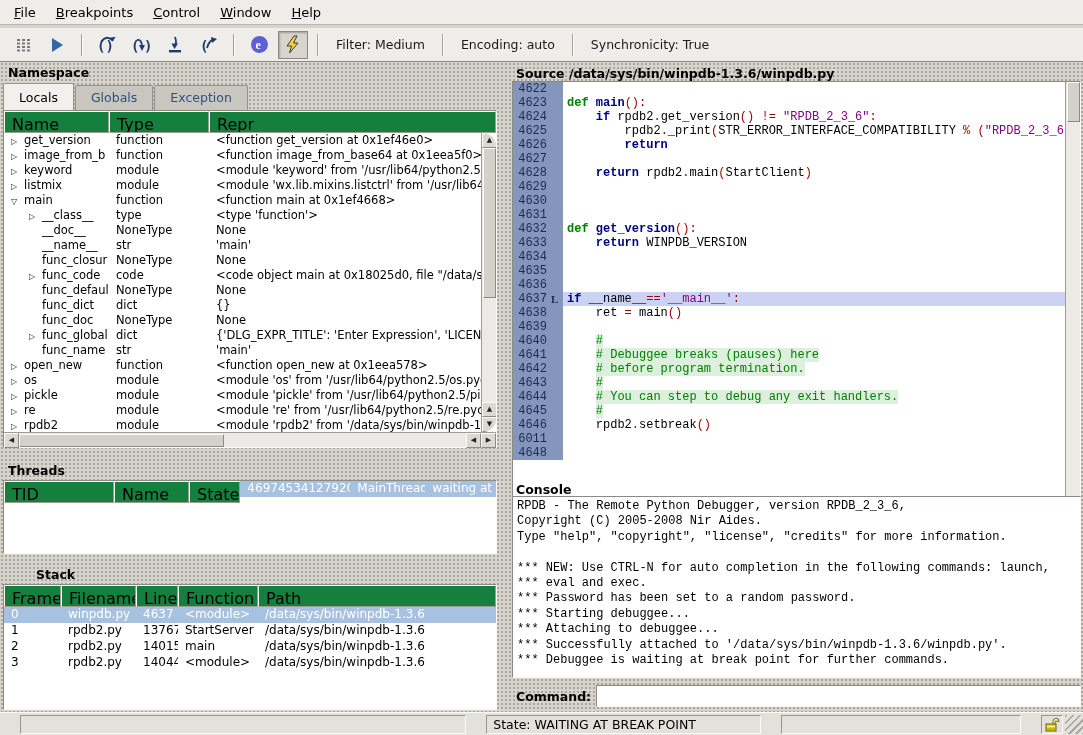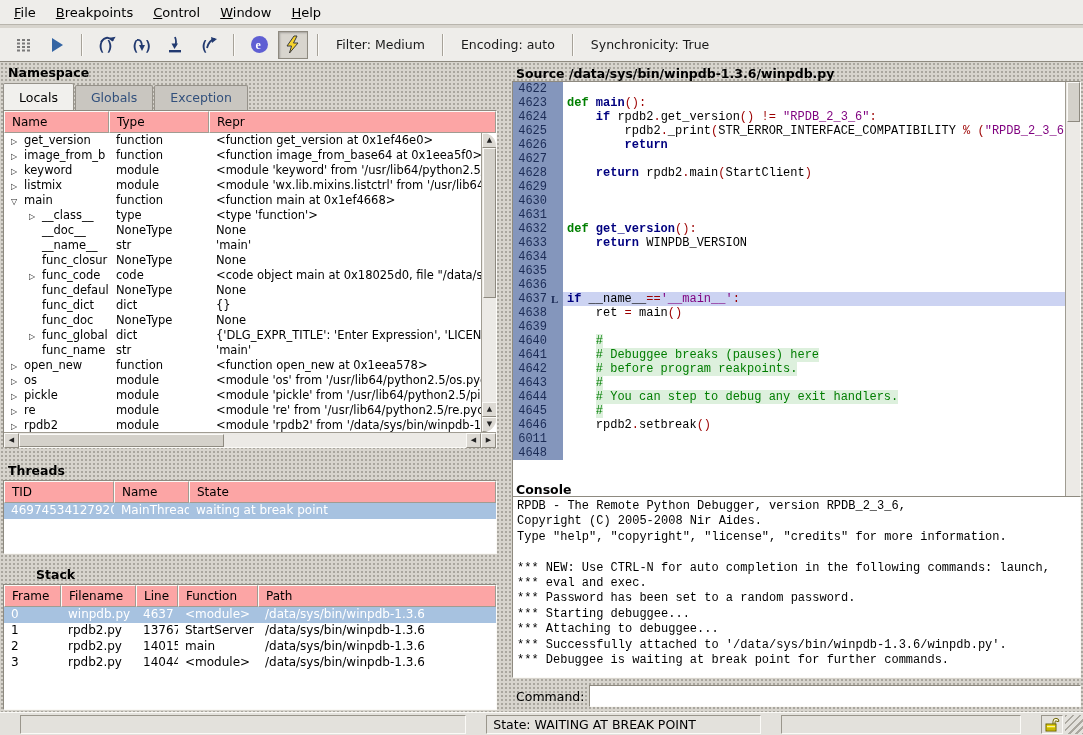--- a/index.html
+++ b/index.html
@@ -25,22 +25,22 @@
              background-color:#d7d4cd;
              background-image:radial-gradient(#a9a69e 0.8px, transparent 1px);
              background-size:4px 4px; }
 
   .panel-title { font-weight:bold; font-size:12.5px; color:#000; }
 
   .sunken { border:1px solid; border-color:#8e8a80 #fbfaf7 #fbfaf7 #8e8a80; background:#fff; }
 
   
   .thead { display:flex; height:22px; }
-  .hcell { background:#fca5a5; border:1px solid; border-color:#fbfaf7 #a09c92 #a09c92 #fbfaf7;
-           padding:3px 0 0 7px; font-size:12px; overflow:hidden; white-space:nowrap; }
+  .hcell { background:#15803d; border:1px solid; border-color:#fbfaf7 #a09c92 #a09c92 #fbfaf7;
+           padding:3px 0 0 7px; font-size:16px; overflow:hidden; white-space:nowrap; }
   .trow { display:flex; overflow:hidden; white-space:nowrap; }
   .cell { padding-left:7px; overflow:hidden; white-space:nowrap; }
   .sel { background:#a7c2e0; color:#fff; }
 
   .c-name{width:105px;} .c-type{width:100px;} .c-flex{flex:1;}
   .c-tid{width:110px;}  .c-tname{width:75px;}
   .c-frame{width:57px;} .c-file{width:75px;} .c-line{width:42px;} .c-func{width:80px;}
 
   
   .ns-title { position:absolute; left:8px; top:3px; }
@@ -66,21 +66,21 @@
 
   
   .hsash { position:absolute; height:13px; left:0; right:0; }
   .vsash { position:absolute; width:15px; top:0; bottom:0; left:497px; }
 
   .leftpane  { position:absolute; left:0; top:0; width:497px;  height:702px; }
   .rightpane { position:absolute; left:512px; top:0; width:569px; height:650px; }
 
   
   .th-title { position:absolute; left:8px; top:401px; }
-  .th-table { position:absolute; left:3px; top:418px; width:494px; height:74px; display:flex; flex-direction:column; }
+  .th-table { position:absolute; left:3px; top:418px; width:494px; height:74px; display:flex; flex-direction:row; }
   .th-table .trow, .st-table .trow { height:16px; font-size:12px; }
   .st-title { position:absolute; left:8px; top:505px;margin-left:28px; }
   .st-table { position:absolute; left:3px; top:522px; width:494px; height:126px; display:flex; flex-direction:column; }
   .tbody { flex:1; background:#fff; overflow:hidden; }
 
   
   .src-title { position:absolute; left:4px; top:4px; }
   .editor { position:absolute; left:0; top:19px; width:569px; height:495px; display:flex; flex-direction:column; }
   .ed-main { flex:1; display:flex; overflow:hidden; background:#fff; }
   .ed-lines { flex:1; overflow:hidden; font-family:"Liberation Mono","DejaVu Sans Mono",monospace; font-size:12px; }
@@ -97,21 +97,21 @@
   .tk-op  { color:#9c0000; }
   .tk-com { color:#007d00; background:#ddf0dd; }
   .tk-txt { color:#000; }
 
   
   .con-title { position:absolute; left:4px; top:420px; }
   .con-box { position:absolute; left:0; top:434px; width:569px; height:182px; overflow:hidden;
              font-family:"Liberation Mono","DejaVu Sans Mono",monospace; font-size:12px; padding:2px 4px; }
   .con-box div { height:15.4px; white-space:pre; overflow:hidden; }
   .cmd-row { position:absolute; left:4px; top:622px; width:565px; height:24px; display:flex; align-items:center; }
-  .cmd-label { font-size:12.5px; padding-right:5px; }
+  .cmd-label { font-size:12.5px; padding-right:5px;font-weight:bold; }
   .cmd-input { flex:1; height:22px; border:1px solid; border-color:#8e8a80 #fbfaf7 #fbfaf7 #8e8a80;
                background:#fff; font-size:12px; padding:0 4px; outline:none; }
 
   
   .statusbar { position:absolute; left:0; top:712px; width:1083px; height:23px; background:#e3e1dc;
                border-top:1px solid #fbfaf7; display:flex; align-items:center; }
   .seg { height:19px; margin-left:20px; border:1px solid; border-color:#9a968c #fbfaf7 #fbfaf7 #9a968c;
          background:#e3e1dc; display:flex; align-items:center; padding:0 6px; font-size:12.5px;
          overflow:hidden; white-space:nowrap; }
   .seg1{width:478px;} .seg2{width:294px;} .seg3{width:256px;} .seg4{width:24px; padding:0 2px; justify-content:center;}
@@ -422,21 +422,21 @@
             <div class="srcline"><div class="gut">4632</div><div class="mark"></div><div class="code"><span class="tk-def">def</span><span class="tk-txt"> </span><span class="tk-name">get_version</span><span class="tk-op">():</span></div></div>
             <div class="srcline"><div class="gut">4633</div><div class="mark"></div><div class="code"><span class="tk-txt">    </span><span class="tk-kw">return</span><span class="tk-txt"> WINPDB_VERSION</span></div></div>
             <div class="srcline"><div class="gut">4634</div><div class="mark"></div><div class="code"></div></div>
             <div class="srcline"><div class="gut">4635</div><div class="mark"></div><div class="code"></div></div>
             <div class="srcline"><div class="gut">4636</div><div class="mark"></div><div class="code"></div></div>
             <div class="srcline cur"><div class="gut">4637</div><div class="mark">L</div><div class="code"><span class="tk-kw">if</span><span class="tk-txt"> __name__</span><span class="tk-op">==</span><span class="tk-str">'__main__'</span><span class="tk-op">:</span></div></div>
             <div class="srcline"><div class="gut">4638</div><div class="mark"></div><div class="code"><span class="tk-txt">    ret </span><span class="tk-op">=</span><span class="tk-txt"> main</span><span class="tk-op">()</span></div></div>
             <div class="srcline"><div class="gut">4639</div><div class="mark"></div><div class="code"></div></div>
             <div class="srcline"><div class="gut">4640</div><div class="mark"></div><div class="code"><span class="tk-txt">    </span><span class="tk-com">#</span></div></div>
             <div class="srcline"><div class="gut">4641</div><div class="mark"></div><div class="code"><span class="tk-txt">    </span><span class="tk-com"># Debuggee breaks (pauses) here</span></div></div>
-            <div class="srcline"><div class="gut">4642</div><div class="mark"></div><div class="code"><span class="tk-txt">    </span><span class="tk-com"># before program reakpoints.</span></div></div>
+            <div class="srcline"><div class="gut">4642</div><div class="mark"></div><div class="code"><span class="tk-txt">    </span><span class="tk-com"># before program termination.</span></div></div>
             <div class="srcline"><div class="gut">4643</div><div class="mark"></div><div class="code"><span class="tk-txt">    </span><span class="tk-com">#</span></div></div>
             <div class="srcline"><div class="gut">4644</div><div class="mark"></div><div class="code"><span class="tk-txt">    </span><span class="tk-com"># You can step to debug any exit handlers.</span></div></div>
             <div class="srcline"><div class="gut">4645</div><div class="mark"></div><div class="code"><span class="tk-txt">    </span><span class="tk-com">#</span></div></div>
             <div class="srcline"><div class="gut">4646</div><div class="mark"></div><div class="code"><span class="tk-txt">    rpdb2</span><span class="tk-op">.</span><span class="tk-txt">setbreak</span><span class="tk-op">()</span></div></div>
             <div class="srcline"><div class="gut">6011</div><div class="mark"></div><div class="code"></div></div>
             <div class="srcline"><div class="gut">4648</div><div class="mark"></div><div class="code"></div></div>
           </div>
         <div class="vsb">
           <div class="vthumb" style="height:40px"></div>
           <div style="flex:1"></div>

